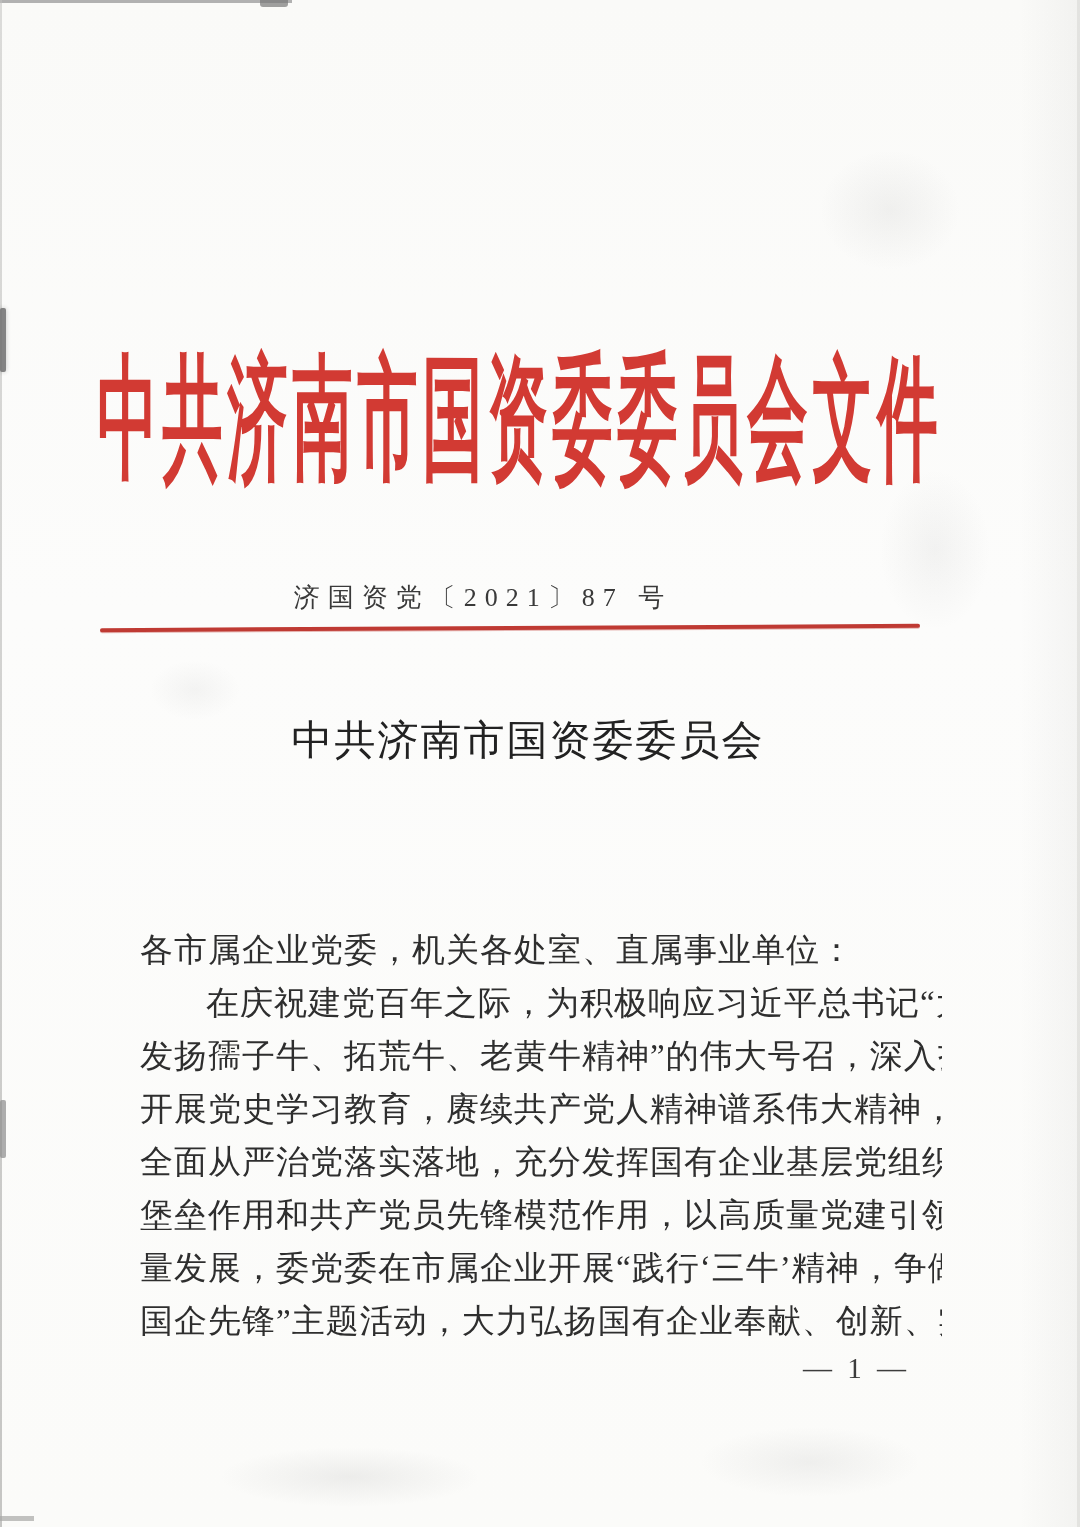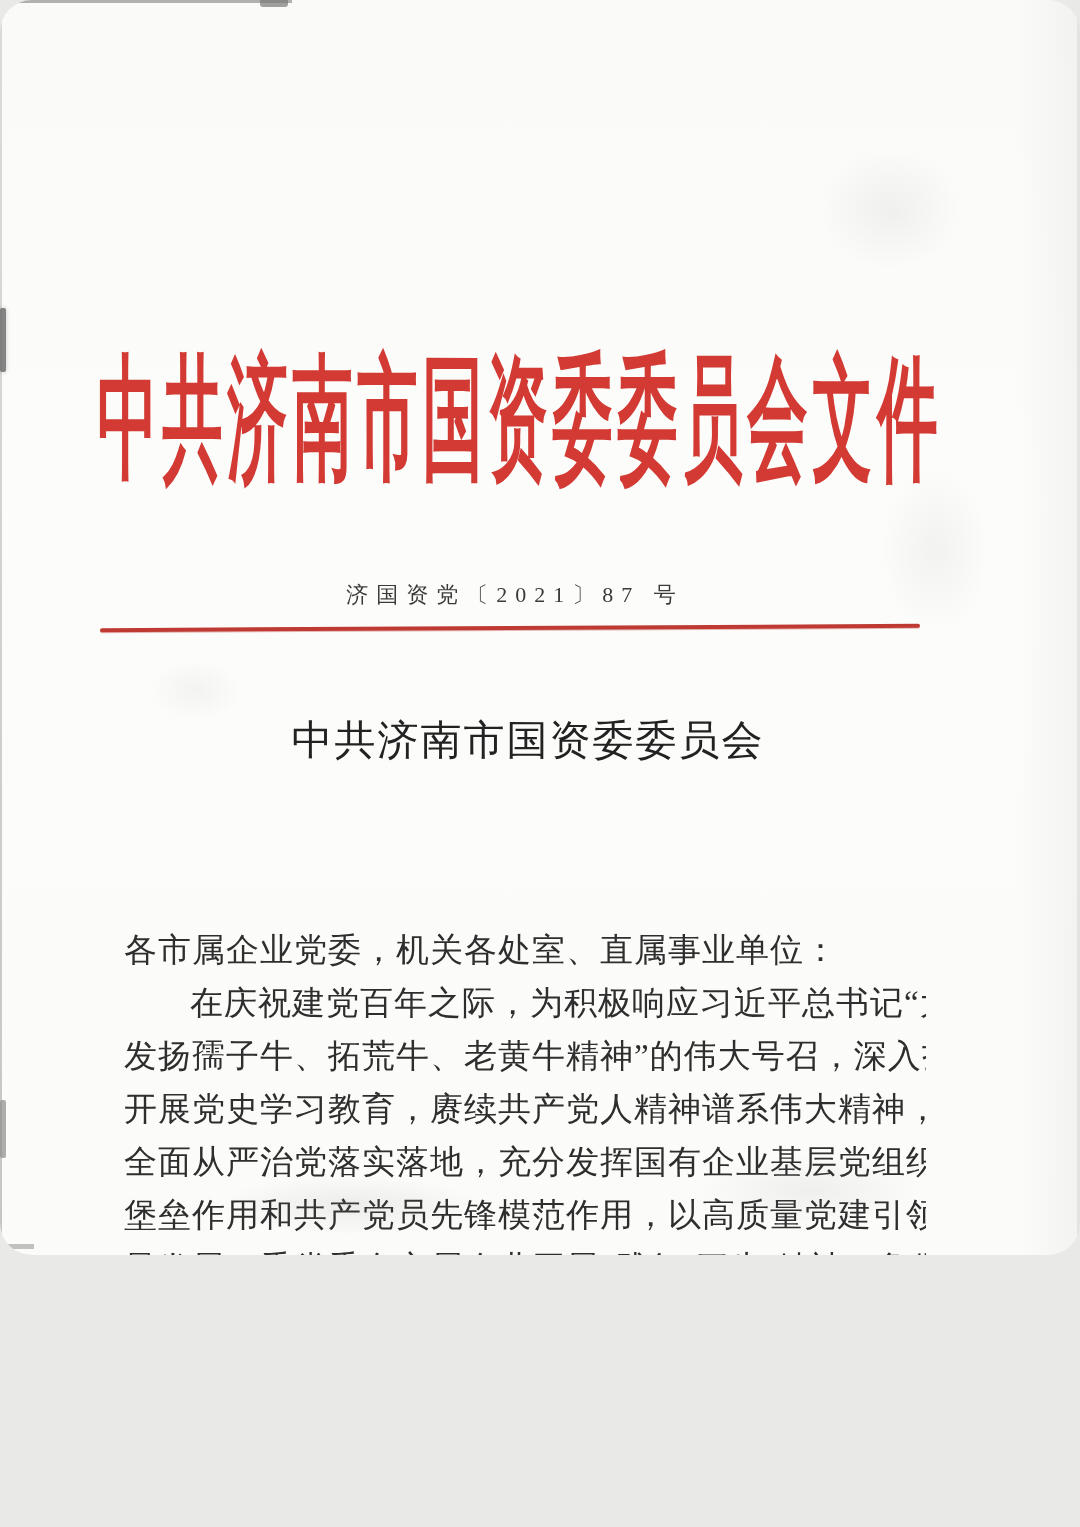--- a/index.html
+++ b/index.html
@@ -2,57 +2,55 @@
 <html lang="zh"><head>
 <meta charset="utf-8">
 <style>
   html,body{margin:0;padding:0;}
   body{
     width:1080px;height:1527px;
     background:#e9e9e7;
     font-family:"Liberation Serif","DejaVu Serif",serif;
   }
   .page{
-    position:relative;width:1080px;height:1255px;overflow:hidden;
+    position:relative;width:1080px;height:1527px;overflow:hidden;
     background:linear-gradient(180deg,#fafaf8 0%,#fcfcfb 40%,#fbfbf9 100%);
-    border-radius:32px;
   }
   
   .red-head{
     position:absolute;top:352px;left:0;right:40px;
     text-align:center;
     color:#d23a33;
     font-weight:bold;
     font-size:60px;line-height:60px;letter-spacing:5px;
     transform:scaleY(2.25);transform-origin:50% 0;
     white-space:nowrap;
   }
   .doc-no{
     position:absolute;top:580px;left:0;width:966px;
     text-align:center;
-    font-size:22px;letter-spacing:8px;color:#3a3a3a;
+    font-size:26px;letter-spacing:8px;color:#3a3a3a;
     white-space:nowrap;
-    padding-left:32px;
   }
   .red-rule{
     position:absolute;top:626px;left:100px;width:820px;height:4px;
     background:#bf3a33;border-radius:2px;
     transform:rotate(-0.3deg);
     box-shadow:0 1px 0 rgba(191,58,51,.35);
   }
   
   .doc-title{
     position:absolute;top:712px;left:0;right:24px;
     text-align:center;color:#222;
     font-weight:normal;font-size:41px;line-height:56px;letter-spacing:2px;
     white-space:nowrap;
   }
   
   .body-block{
-    position:absolute;top:924px;left:124px;width:802px;
+    position:absolute;top:924px;left:140px;width:802px;
     font-size:33px;line-height:53px;color:#2e2e2e;letter-spacing:1px;
   }
   .body-line{
     text-align:justify;text-align-last:justify;
     height:53px;overflow:hidden;white-space:nowrap;
   }
   .salutation{text-align-last:left;}
   .indent{text-indent:66px;}
   .page-no{
     position:absolute;top:1352px;right:170px;

